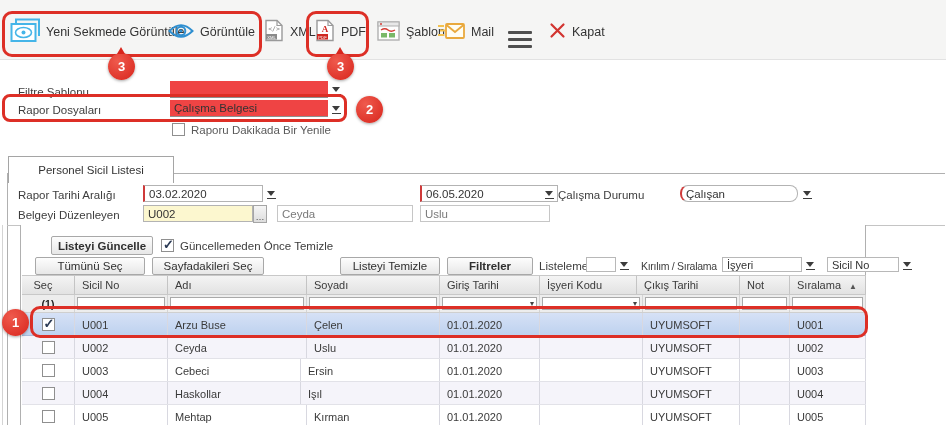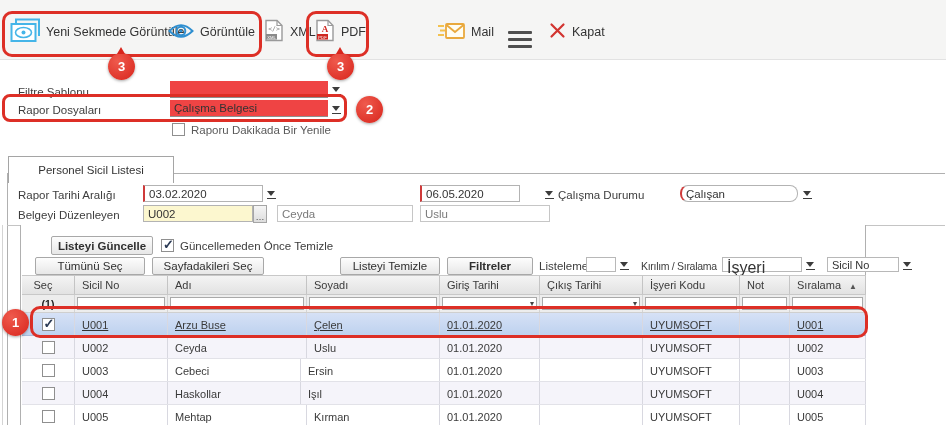--- a/index.html
+++ b/index.html
@@ -53,21 +53,21 @@
   .c0{width:53px;} .c1{width:93px;} .c2{width:139px;} .c3{width:133px;} .c4{width:100px;}
   .c5{width:103px;} .c6{width:97px;} .c7{width:50px;} .c8{width:76px;}
   .frow { display:flex; height:18px; background:#ededed; border-bottom:1px solid #cfcfcf; }
   .fcell { border-right:1px solid #d4d4d4; position:relative; display:flex; align-items:center; }
   .fin { margin:0 2px; height:13px; width:100%; background:#fff; border:1px solid #a9a9a9;
     font-size:10px; padding:0 2px; font-family:"Liberation Sans",sans-serif; }
   .fin-arrow { position:absolute; right:5px; top:4px; font-size:8px; color:#444; pointer-events:none; }
   .fcount { width:100%; text-align:center; font-size:10.5px; font-weight:bold; color:#222; }
   .drow { display:flex; height:23px; background:#fff; border-bottom:1px solid #e2e2e8; }
   .drow.alt { background:#f5f4fa; }
-  .drow.selected { background:linear-gradient(#d6e1f6,#bed2ef); border-bottom:1px solid #a9bddd;text-decoration:underline; }
+  .drow.selected { background:linear-gradient(#d6e1f6,#bed2ef); border-bottom:1px solid #a9bddd; }
   .dcell { border-right:1px solid #d8d8e0; font-size:11px; color:#3a3a3a; padding:6px 0 0 7px;
     white-space:nowrap; overflow:hidden; }
   .dcell.cbcell { display:flex; align-items:center; justify-content:center; padding:0; }
   .sort-asc { font-size:8px; color:#555; margin-left:8px; }
   
   .ann-rect { position:absolute; border:3px solid #dd2f26; border-radius:10px; z-index:9; pointer-events:none; }
   .balloon { position:absolute; width:27px; height:27px; border-radius:50%;
     background:radial-gradient(circle at 35% 30%, #ef5a4d, #d8251c); color:#fff; font-weight:bold;
     font-size:13px; display:flex; align-items:center; justify-content:center; z-index:10;
     box-shadow:0 1px 3px rgba(0,0,0,.35); }
@@ -123,20 +123,33 @@
         <svg width="20" height="23" viewBox="0 0 20 23">
           <path d="M2 1.5 H13 L18 6.5 V21.5 H2 Z" fill="#fff" stroke="#9a9a9a" stroke-width="1.4"></path>
           <path d="M13 1.5 V6.5 H18" fill="none" stroke="#9a9a9a" stroke-width="1.2"></path>
           <text x="10" y="13" font-size="9" font-weight="bold" fill="#cf2821" text-anchor="middle" font-family="Liberation Serif, serif">A</text>
           <rect x="2" y="15" width="11" height="5.5" fill="#cf2821"></rect>
           <text x="7.5" y="19.5" font-size="4.2" fill="#fff" text-anchor="middle" font-family="Liberation Sans, sans-serif">PDF</text>
         </svg>
       </span>
       <span>PDF</span>
     </div>
+    <div class="titem" style="left:377px;">
+      <span>
+        <svg width="23" height="20" viewBox="0 0 23 20">
+          <rect x="1" y="1" width="21" height="18" fill="#fdfdfd" stroke="#b0b0b0" stroke-width="1.4"></rect>
+          <rect x="1" y="1" width="21" height="4" fill="#e8e8e8" stroke="#b0b0b0" stroke-width="1"></rect>
+          <circle cx="4" cy="3" r="1" fill="#d43c34"></circle>
+          <path d="M4 9 Q8 6.5 11 9 T18 9" fill="none" stroke="#d43c34" stroke-width="1.4"></path>
+          <rect x="4" y="12" width="6" height="4.5" fill="#79b868"></rect>
+          <rect x="12" y="12" width="6" height="4.5" fill="#79b868"></rect>
+        </svg>
+      </span>
+      <span>Şablon</span>
+    </div>
     <div class="titem" style="left:438px;">
       <span>
         <svg width="27" height="18" viewBox="0 0 27 18">
           <path d="M0 4 H6 M2 8.5 H7 M0 13 H6" stroke="#f3c14e" stroke-width="2"></path>
           <rect x="8" y="2" width="18" height="14" rx="1" fill="#fffdf2" stroke="#e9a93d" stroke-width="1.8"></rect>
           <path d="M8.5 3 L17 10 L25.5 3" fill="none" stroke="#e9a93d" stroke-width="1.8"></path>
         </svg>
       </span>
       <span>Mail</span>
     </div>
@@ -168,21 +181,21 @@
   <span class="cb" style="position:absolute; left:172px; top:123px;"></span>
   <div class="lbl" style="left:191px; top:124px; color:#5a5a5a;">Raporu Dakikada Bir Yenile</div>
 
   <div class="group-box"></div>
   <div class="tab">Personel Sicil Listesi</div>
   <div class="leftline2"></div>
 
   <div class="lbl" style="left:18px; top:189px;">Rapor Tarihi Aralığı</div>
   <div class="tinput req" style="left:143px; top:185px; width:120px;">03.02.2020</div>
   <span class="dda" style="left:267px; top:190px;"></span>
-  <div class="tinput req" style="left:420px; top:185px; width:100px;">06.05.2020</div>
+  <div class="tinput req" style="left:420px; top:185px; width:138px;">06.05.2020</div>
   <span class="dda" style="left:545px; top:190px;"></span>
   <div class="lbl" style="left:558px; top:189px;">Çalışma Durumu</div>
   <div class="tinput req" style="left:680px; top:185px; width:118px;border-radius:8px;">Çalışan</div>
   <span class="dda" style="left:803px; top:190px;"></span>
 
   <div class="lbl" style="left:18px; top:209px;">Belgeyi Düzenleyen</div>
   <div class="tinput" style="left:143px; top:205px; width:110px; background:#fcf7cf;">U002</div>
   <div class="dots-btn" style="left:253px; top:205px;">…</div>
   <div class="tinput gray" style="left:277px; top:205px; width:136px; border-color:#c6c6c6;">Ceyda</div>
   <div class="tinput gray" style="left:420px; top:205px; width:130px; border-color:#c6c6c6;">Uslu</div>
@@ -195,34 +208,34 @@
   <div class="lbl" style="left:180px; top:240px;">Güncellemeden Önce Temizle</div>
 
   <div class="btn" style="left:152px; top:257px; width:112px; height:18px;">Sayfadakileri Seç</div>
   <div class="btn" style="left:35px; top:257px; width:110px; height:18px;">Tümünü Seç</div>
   <div class="btn" style="left:340px; top:257px; width:100px; height:18px;">Listeyi Temizle</div>
   <div class="btn bold" style="left:447px; top:257px; width:86px; height:18px;">Filtreler</div>
   <div class="lbl" style="left:539px; top:260px;">Listeleme</div>
   <div class="tinput" style="left:586px; top:257px; width:30px; height:15px; border-color:#b8b8b8;"></div>
   <span class="dda" style="left:620px; top:261px;"></span>
   <div class="lbl" style="left:641px; top:260px; font-size:10.5px; letter-spacing:-0.3px;">Kırılım / Sıralama</div>
-  <div class="tinput" style="left:722px; top:257px; width:80px; height:15px; font-size:16px; padding-top:1px; border-color:#b8b8b8;">İşyeri</div>
+  <div class="tinput" style="left:722px; top:257px; width:80px; height:15px; font-size:11px; padding-top:1px; border-color:#b8b8b8;">İşyeri</div>
   <span class="dda" style="left:806px; top:261px;"></span>
   <div class="tinput" style="left:827px; top:257px; width:72px; height:15px; font-size:11px; padding-top:1px; border-color:#b8b8b8;">Sicil No</div>
   <span class="dda" style="left:903px; top:261px;"></span>
 
   <div class="tbl">
     <div class="hrow">
       <div class="hcell c0 center">Seç</div>
       <div class="hcell c1">Sicil No</div>
       <div class="hcell c2">Adı</div>
       <div class="hcell c3">Soyadı</div>
       <div class="hcell c4">Giriş Tarihi</div>
+      <div class="hcell c6">İşyeri Kodu</div>
       <div class="hcell c5">Çıkış Tarihi</div>
-      <div class="hcell c6">İşyeri Kodu</div>
       <div class="hcell c7">Not</div>
       <div class="hcell c8">
         <span>Sıralama</span><span class="sort-asc">▲</span>
       </div>
     </div>
     <div class="frow">
       <div class="fcell c0">
           <span class="fcount">(1)</span>
         </div>
       <div class="fcell c1">

